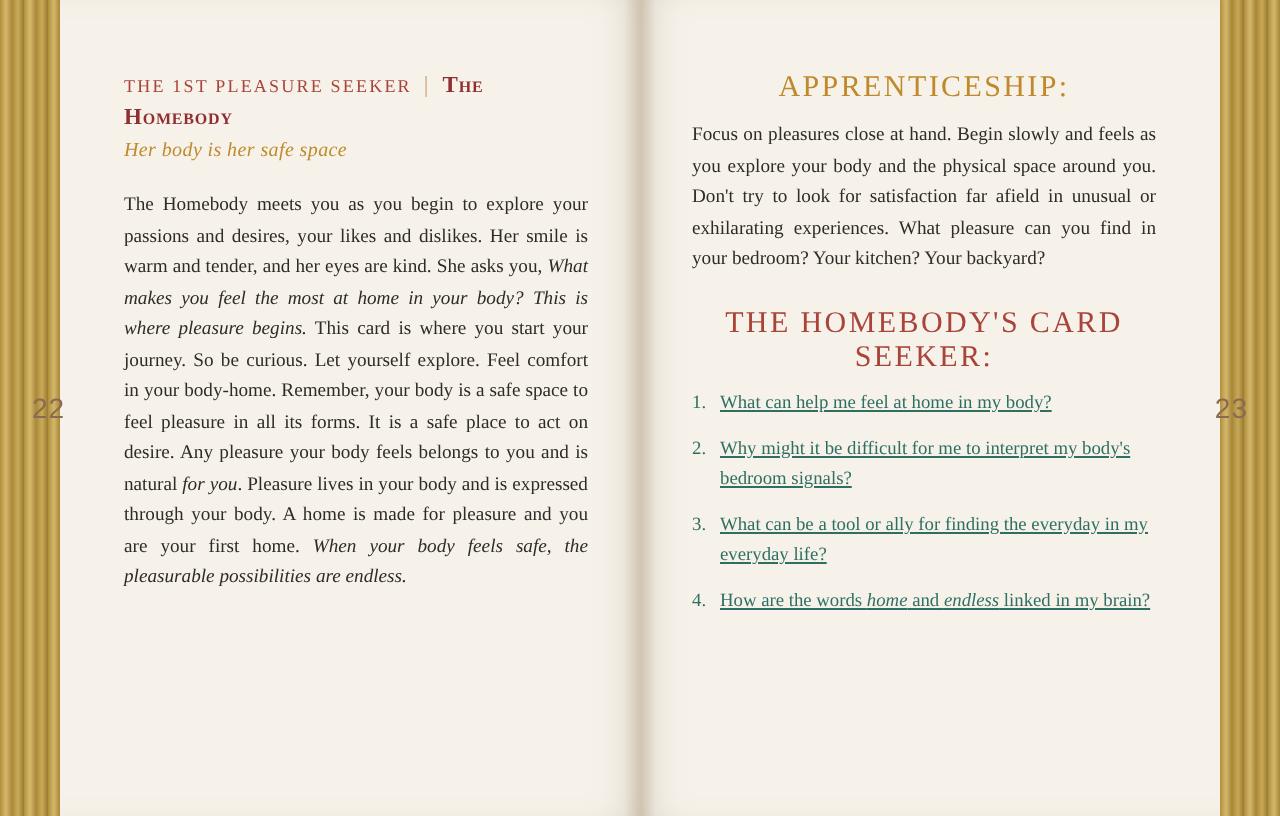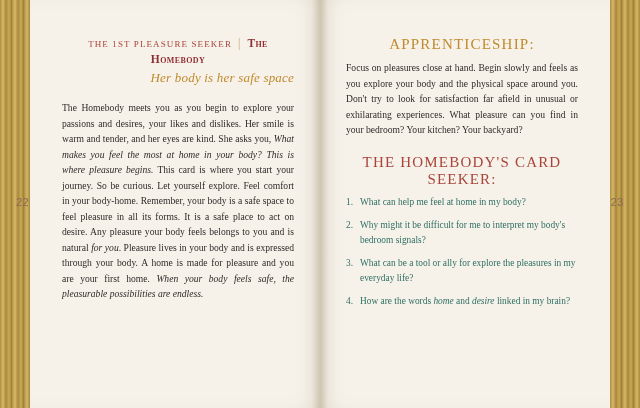--- a/index.html
+++ b/index.html
@@ -66,56 +66,55 @@
     top: 36px;
     width: 232px;
   }
   .col.left-col { left: 62px; }
   .col.right-col { left: 346px; }
 
   .folio {
     position: absolute;
     top: 196px;
     font-family: "Liberation Sans", sans-serif;
-    font-size: 11px;
+    font-size: 14px;
     color: #8a6a55;
     letter-spacing: .5px;
   }
   .folio.left { left: 16px; }
   .folio.right { right: 16px; }
 
   h1.section-title {
     margin: 0 0 3px 0;
     font-size: 11.5px;
     font-weight: normal;
     letter-spacing: 1.1px;
     color: #a8443a;
     font-variant: small-caps;
     text-transform: none;
     line-height: 1.35;
-    text-align: center;
   }
   h1.section-title .ordinal {
     font-size: 9px;
     vertical-align: baseline;
   }
   h1.section-title .divider {
     color: #c8a36a;
     padding: 0 2px;
   }
   h1.section-title .name {
     color: #8f2f33;
     font-weight: bold;
     letter-spacing: .4px;
   }
   .subtitle {
     margin: 0 0 14px 0;
-    text-align: right;
+    text-align: left;
     font-style: italic;
-    font-size: 13px;
+    font-size: 10px;
     color: #c08a2c;
     letter-spacing: .2px;
   }
   h2.block-heading {
     margin: 0 0 7px 0;
     text-align: center;
     font-size: 15px;
     font-weight: normal;
     letter-spacing: 1.2px;
     color: #c08a2c;
@@ -140,20 +139,21 @@
     list-style: none;
     counter-reset: q;
   }
   ol.spread-list li {
     position: relative;
     margin: 0 0 8px 0;
     font-size: 9.4px;
     line-height: 1.6;
     color: #2f6f63;
     counter-increment: q;
+    text-decoration: underline;
   }
   ol.spread-list li::before {
     content: counter(q) ".";
     position: absolute;
     left: -14px;
     top: 0;
     color: #2f6f63;
     font-size: 9.4px;
   }
   ol.spread-list li em { font-style: italic; }
@@ -188,18 +188,18 @@
 
   <div class="col right-col">
     <h2 class="block-heading ap-head">APPRENTICESHIP:</h2>
     <p class="body">Focus on pleasures close at hand. Begin slowly and feels as you explore your body and the physical space around you. Don't try to look for satisfaction far afield in unusual or exhilarating experiences. What pleasure can you find in your bedroom? Your kitchen? Your backyard?</p>
 
     <h2 class="block-heading red" style="margin-top:16px">THE HOMEBODY'S CARD SEEKER:</h2>
 
     <ol class="spread-list">
       <li>What can help me feel at home in my body?</li>
       <li>Why might it be difficult for me to interpret my body's bedroom signals?</li>
-      <li>What can be a tool or ally for explore the pleasures in my everyday life?</li>
-      <li>How are the words <em>home</em> and <em>desire</em> linked in my brain?</li>
+      <li>What can be a tool or ally for finding the everyday in my everyday life?</li>
+      <li>How are the words <em>home</em> and <em>endless</em> linked in my brain?</li>
     </ol>
   </div>
 
 </div>
 
 </body></html>

